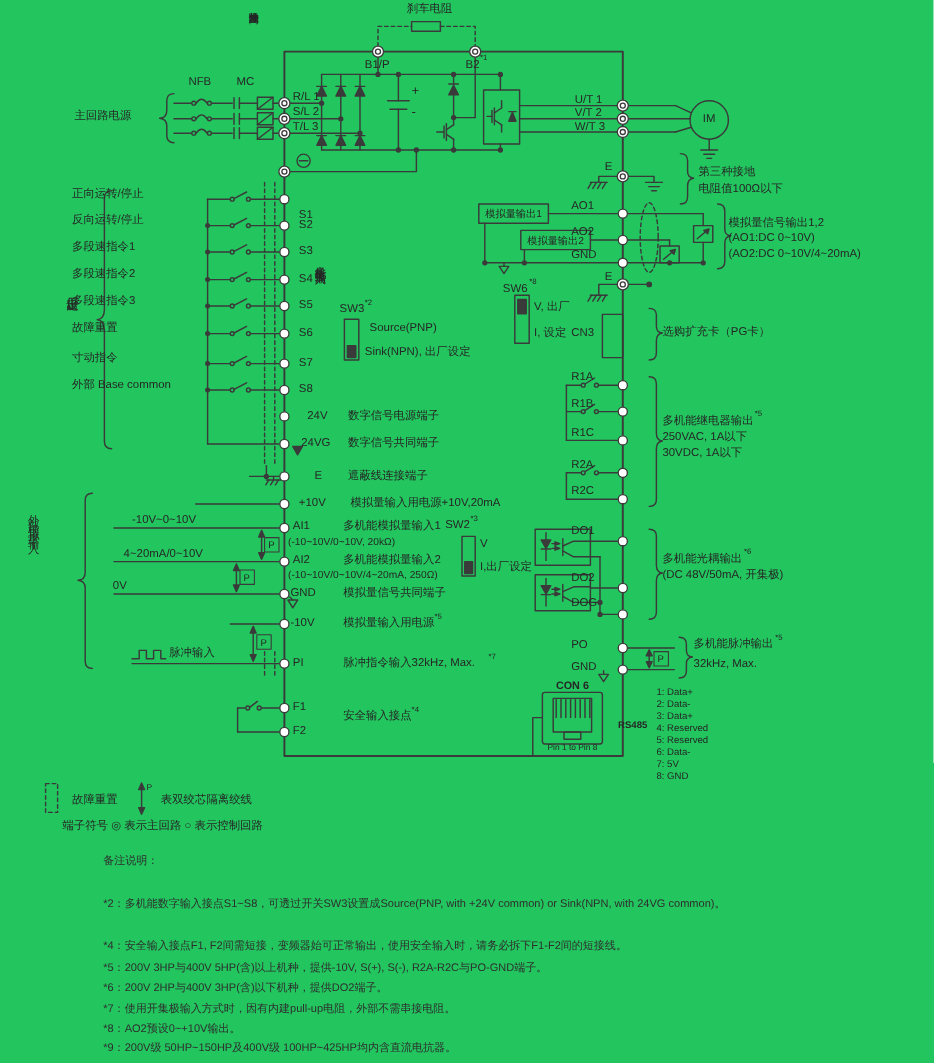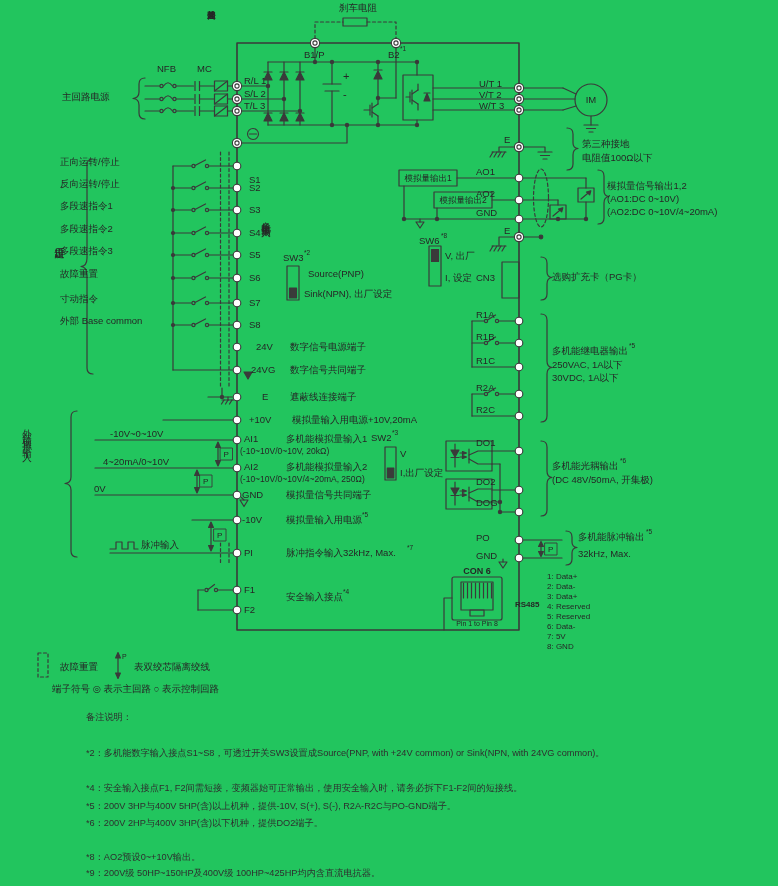--- a/index.html
+++ b/index.html
@@ -656,16 +656,17 @@
 <span class="lbl" style="left:60px;top:661px">故障重置</span>
 <span class="lbl tiny" style="left:122px;top:653px">P</span>
 <span class="lbl" style="left:134px;top:661px">表双绞芯隔离绞线</span>
 <span class="lbl" style="left:52px;top:683px">端子符号 ◎ 表示主回路 ○ 表示控制回路</span>
 
 <span class="lbl note" style="left:86px;top:711px">备注说明：</span>
 <span class="lbl note" style="left:86px;top:747px">*2：多机能数字输入接点S1~S8，可透过开关SW3设置成Source(PNP, with +24V common) or Sink(NPN, with 24VG common)。</span>
 <span class="lbl note" style="left:86px;top:782px">*4：安全输入接点F1, F2间需短接，变频器始可正常输出，使用安全输入时，请务必拆下F1-F2间的短接线。</span>
 <span class="lbl note" style="left:86px;top:800px">*5：200V 3HP与400V 5HP(含)以上机种，提供-10V, S(+), S(-), R2A-R2C与PO-GND端子。</span>
 <span class="lbl note" style="left:86px;top:817px">*6：200V 2HP与400V 3HP(含)以下机种，提供DO2端子。</span>
+<span class="lbl note" style="left:86px;top:834px">*7：使用开集极输入方式时，因有内建pull-up电阻，外部不需串接电阻。</span>
 <span class="lbl note" style="left:86px;top:851px">*8：AO2预设0~+10V输出。</span>
 <span class="lbl note" style="left:86px;top:867px">*9：200V级 50HP~150HP及400V级 100HP~425HP均内含直流电抗器。</span>
 
 </div>
 
 </body></html>

